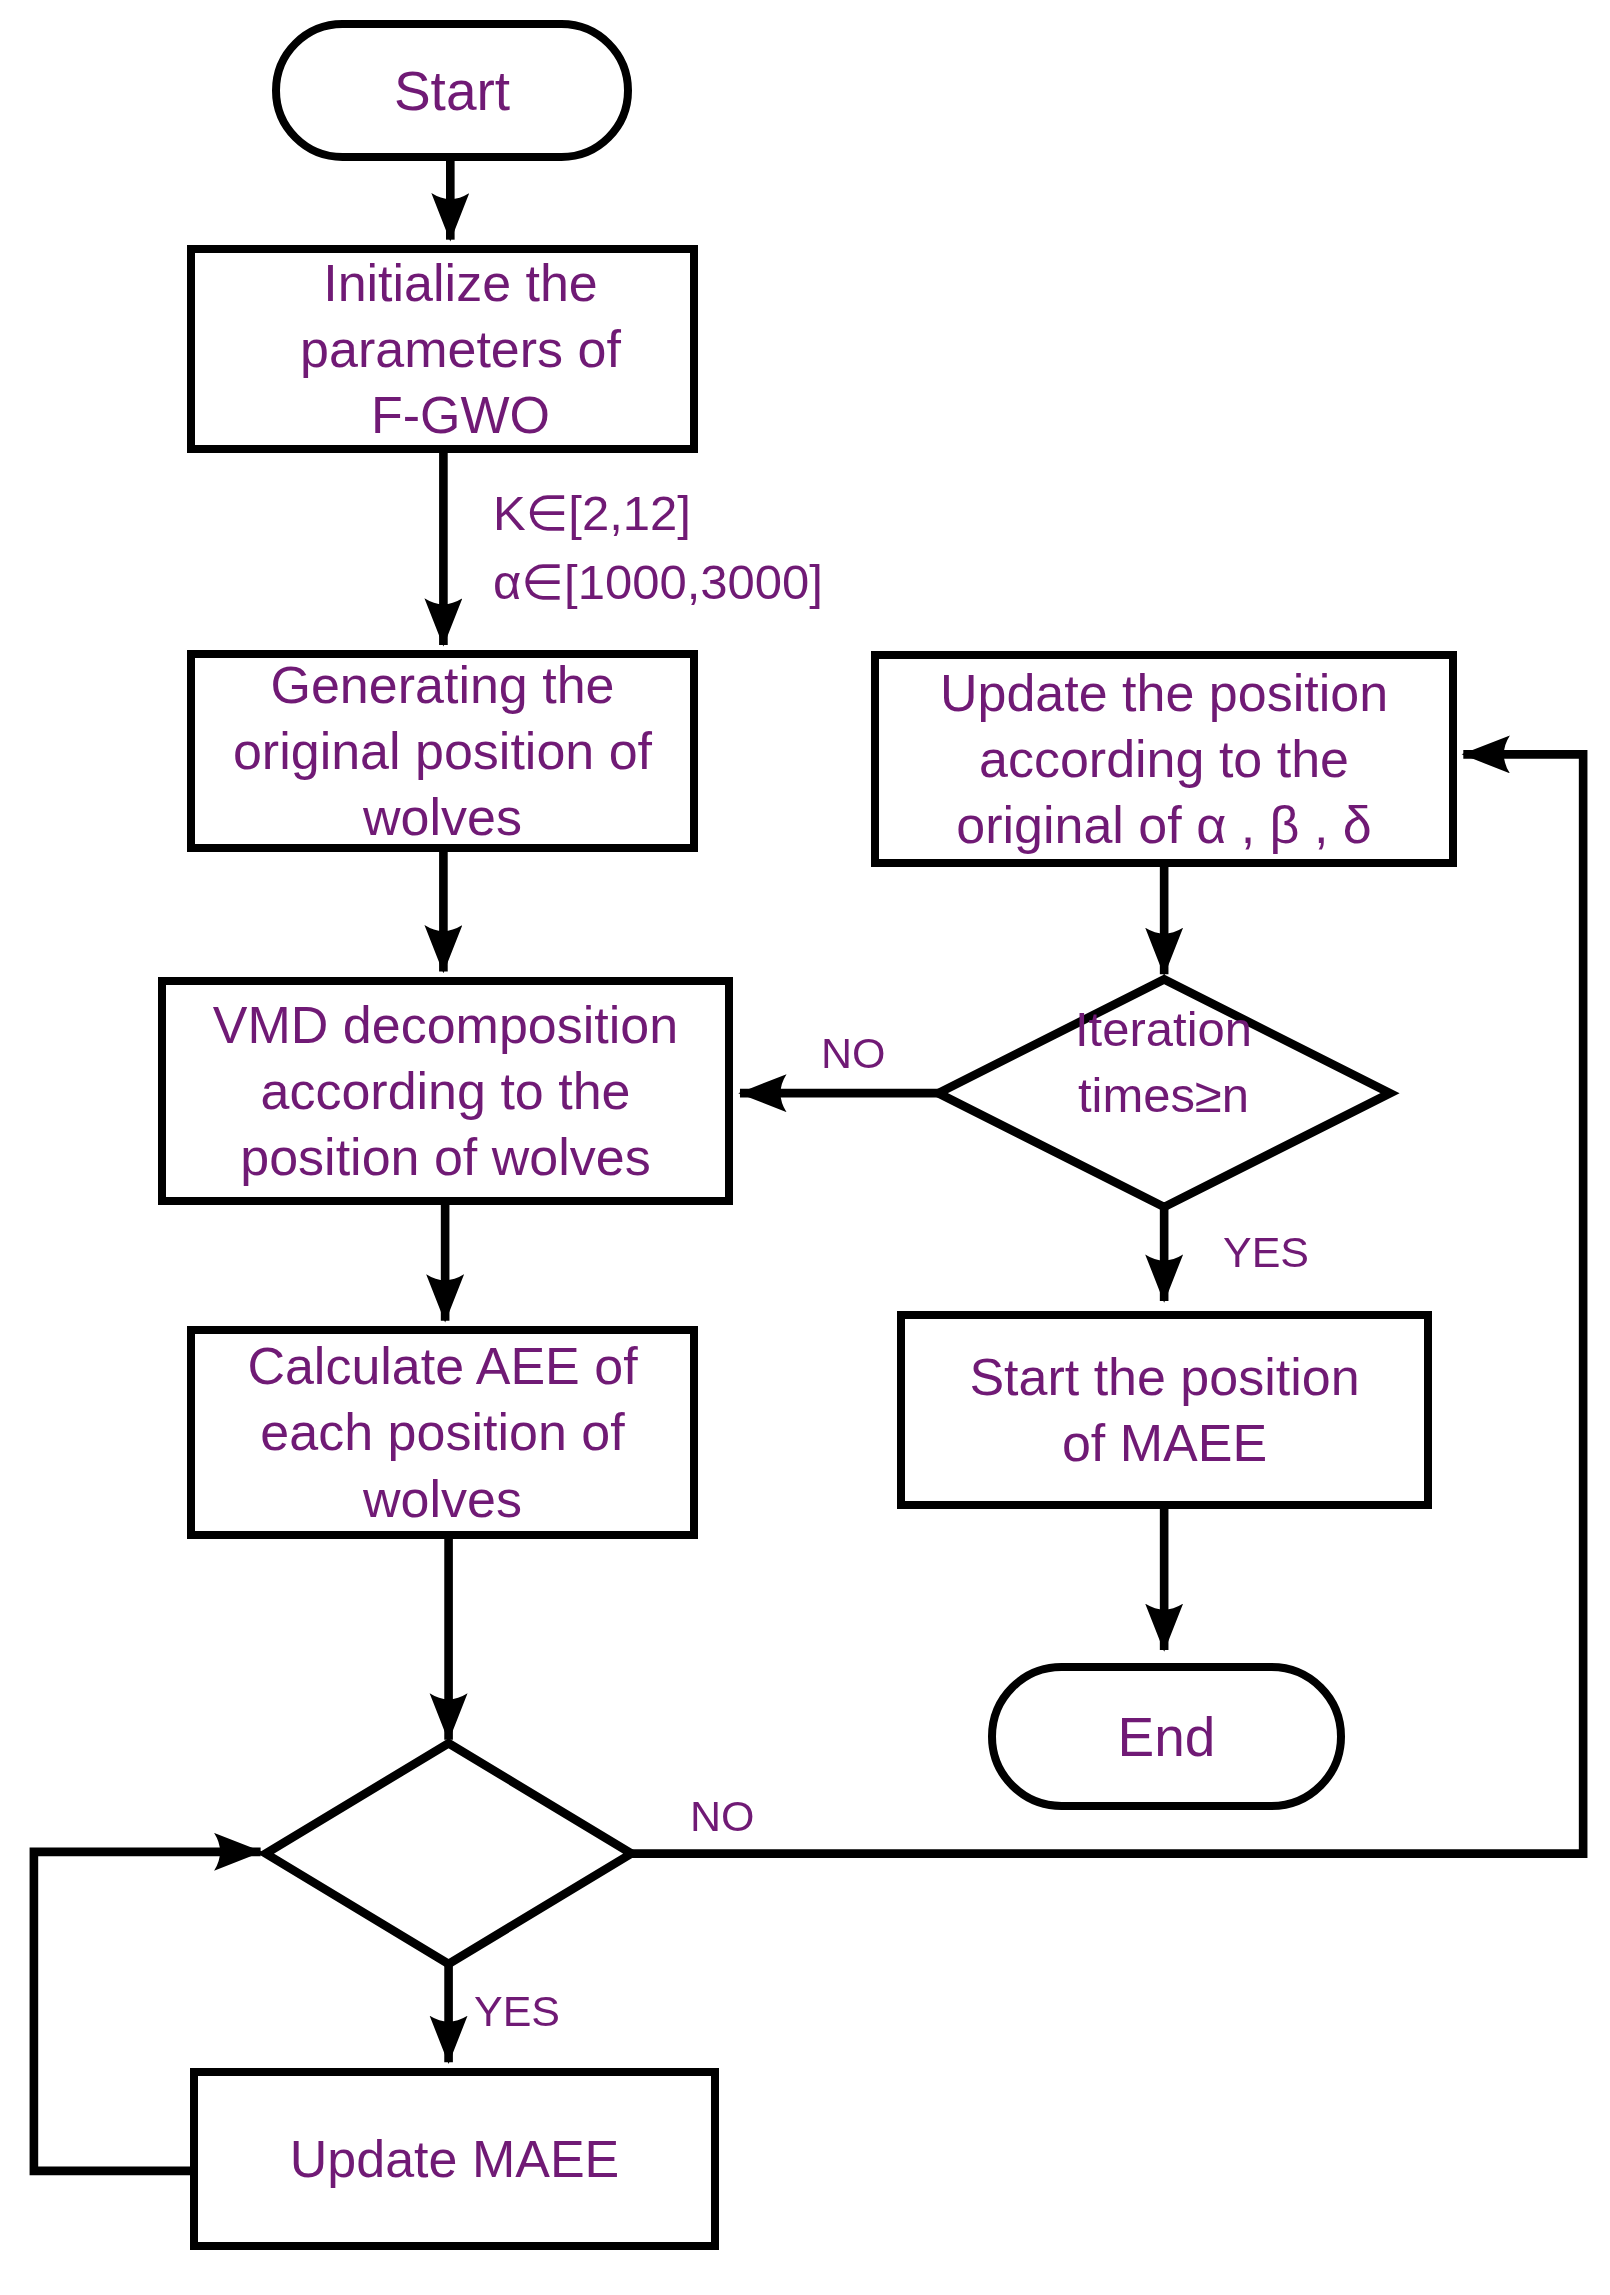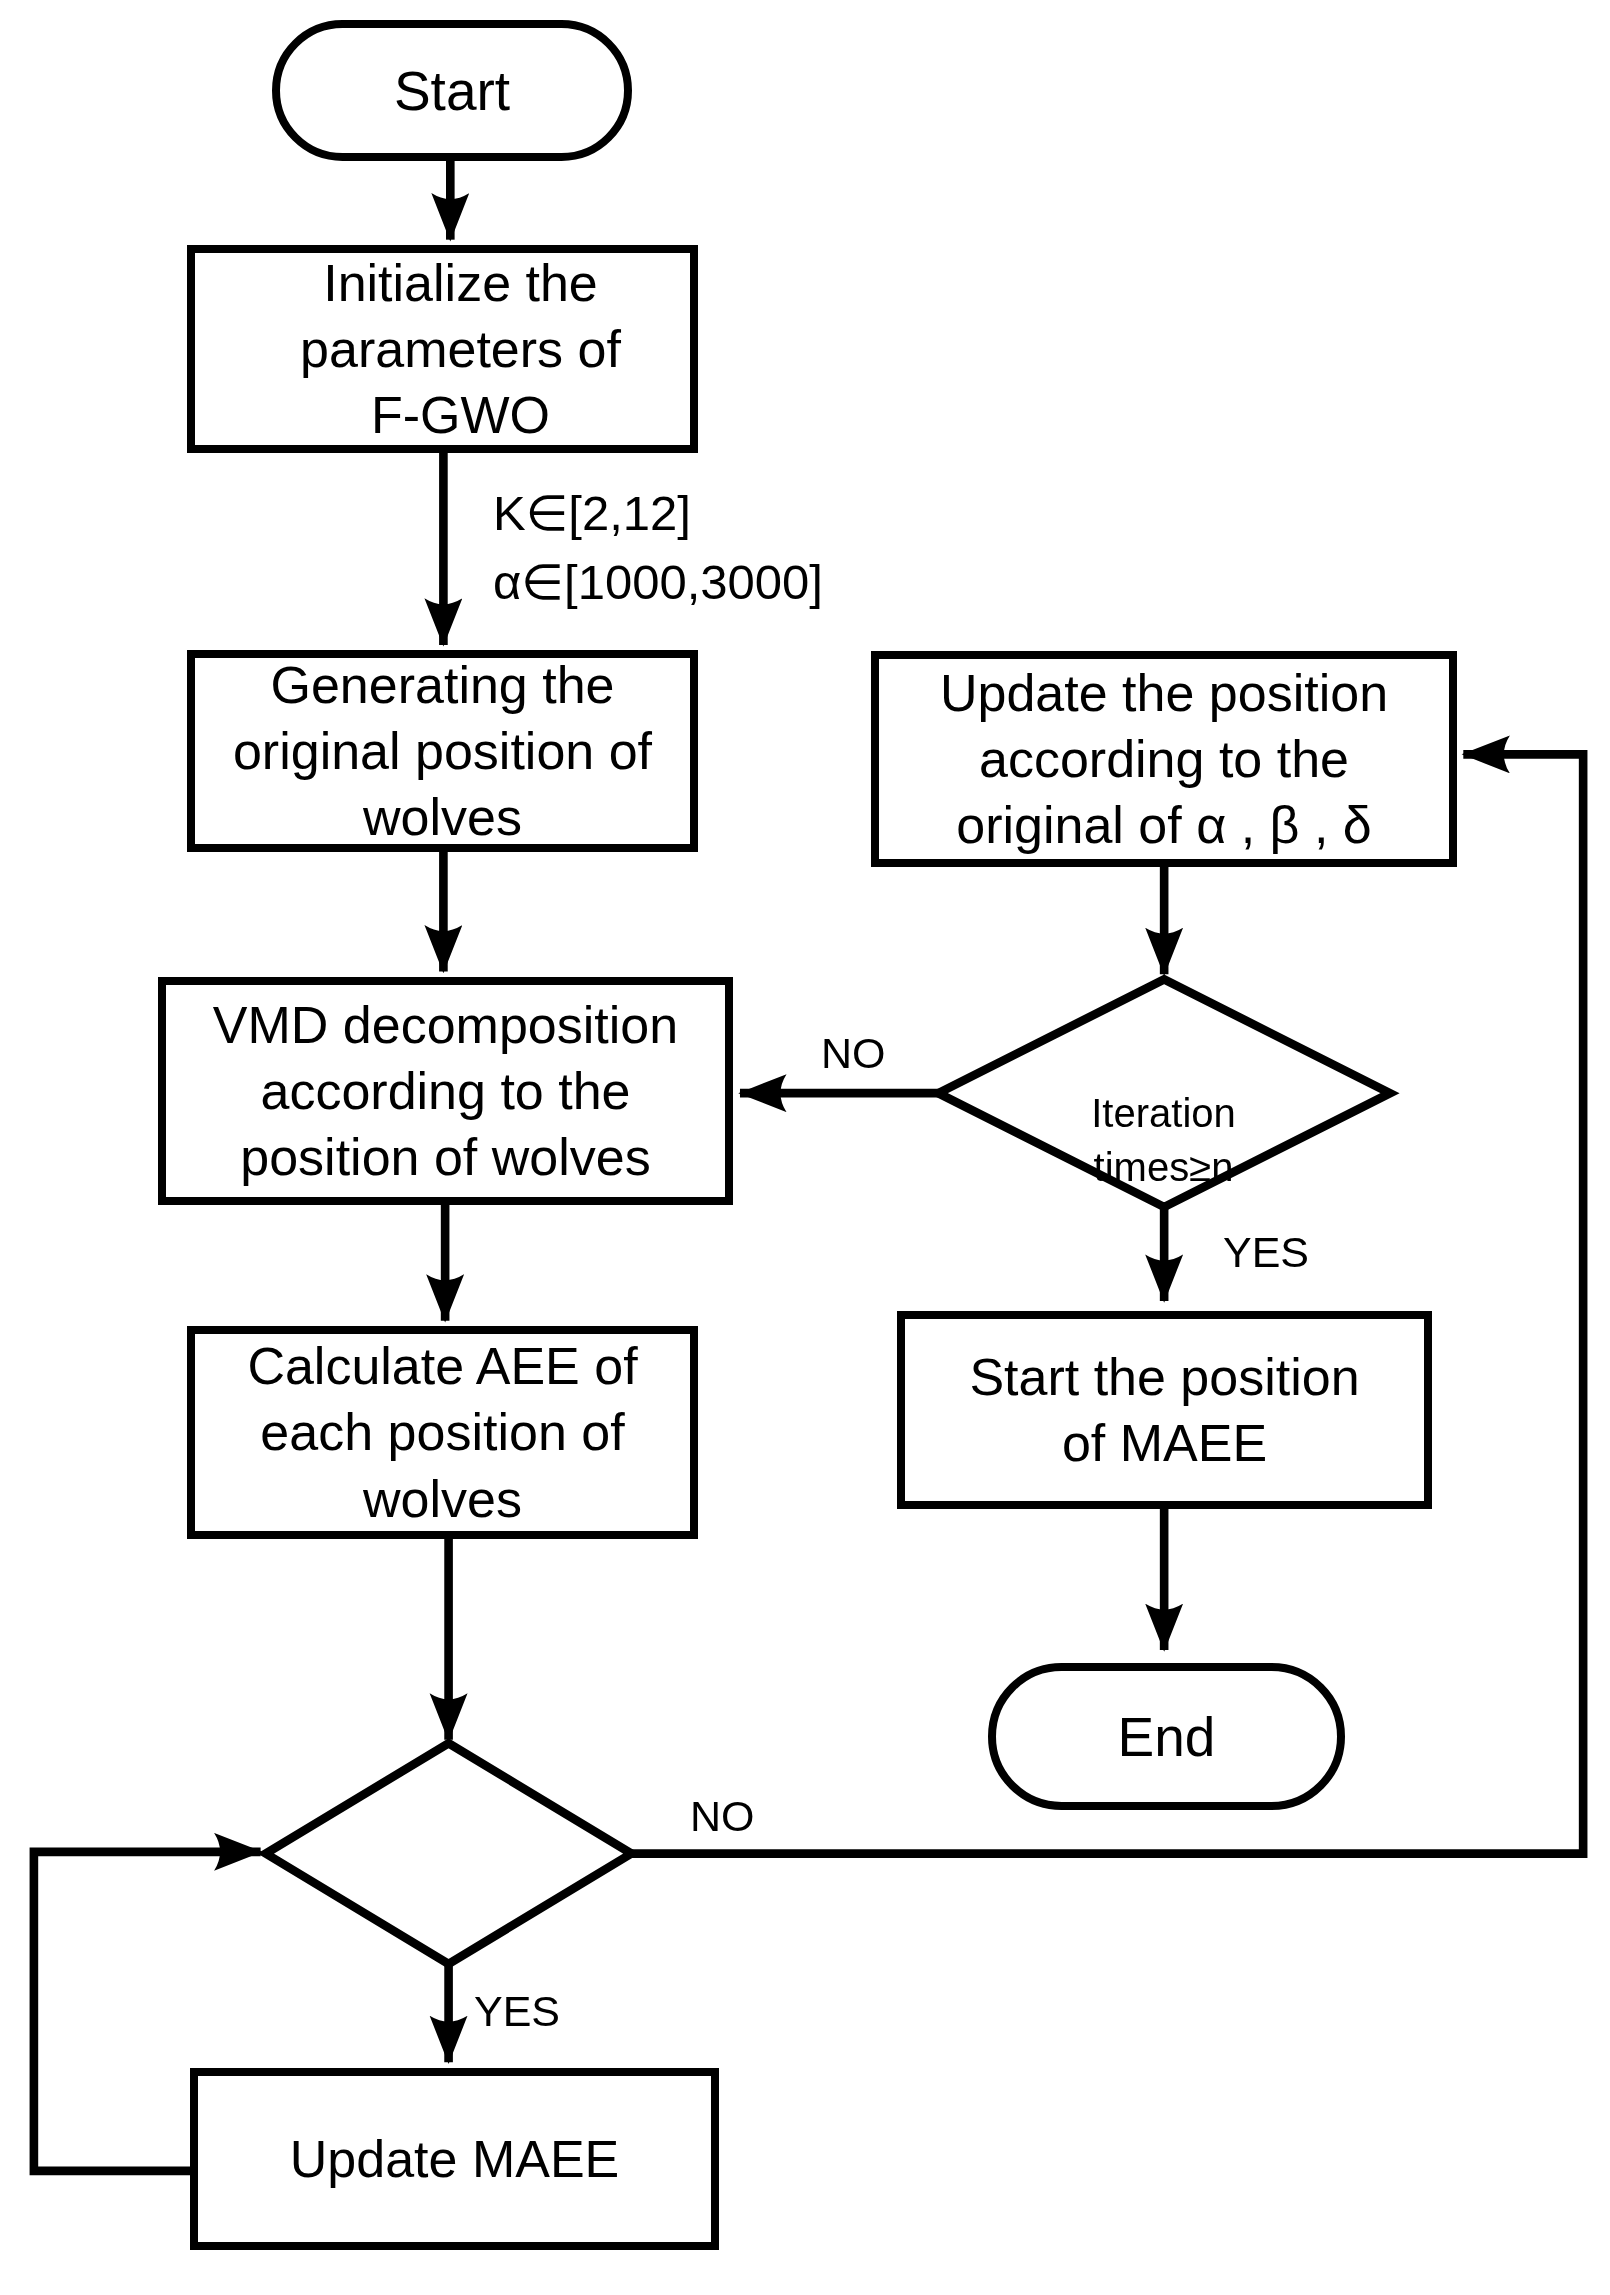--- a/index.html
+++ b/index.html
@@ -1,39 +1,39 @@
 <!DOCTYPE html>
 <html style="font-size:14px"><head>
 <meta charset="utf-8">
 <style>
   html,body { margin:0; padding:0; background:#ffffff; }
   .canvas {
     position:relative;
     width:1611px; height:2295px;
     background:#ffffff;
     font-family:"Liberation Sans","DejaVu Sans",sans-serif;
-    color:#000000;
+    color:#701a75;
     overflow:hidden;
   }
   svg.wires { position:absolute; left:0; top:0; width:1611px; height:2295px; }
   .node {
     position:absolute; box-sizing:border-box;
     border:8.6px solid #000000; background:#ffffff;
     display:flex; align-items:center; justify-content:center;
     text-align:center;
   }
   .node span, .diamond-label span {
     white-space:pre-line; display:block;
   }
   .rect   { font-size:52px; line-height:1.27; }
   .stadium{ border-radius:172px; font-size:55px; }
   .diamond-label {
     position:absolute; background:transparent; border:none;
-    display:flex; align-items:flex-end; justify-content:center;
-    text-align:center; font-size:40px; line-height:1.35;
+    display:flex; align-items:flex-start; justify-content:center;
+    text-align:center; font-size:49px; line-height:1.35;
   }
   .edge-label { position:absolute; font-size:43px; line-height:1.05; }
   .param-label { font-size:49px; }
 </style>
 </head>
 <body>
 
 <div class="canvas">
 
   <svg class="wires" viewBox="0 0 1868 2662">

